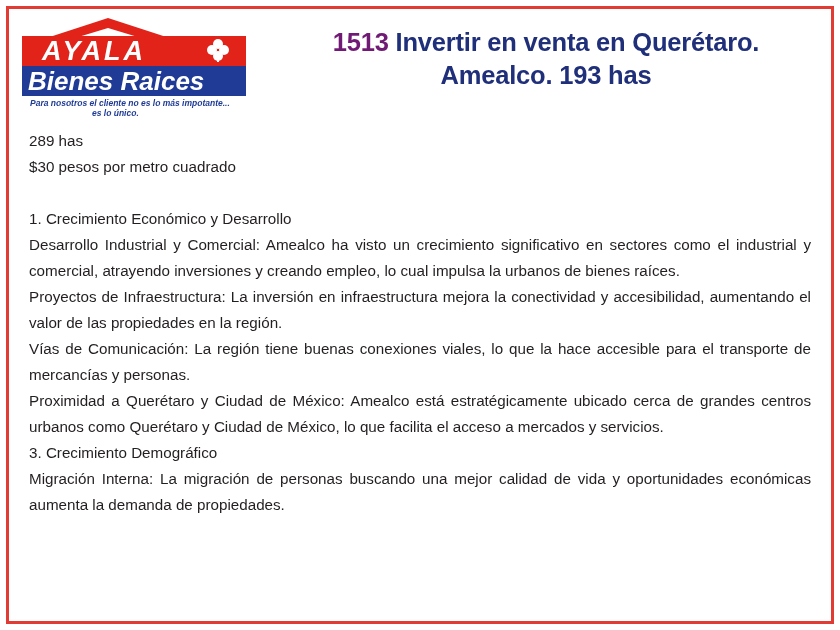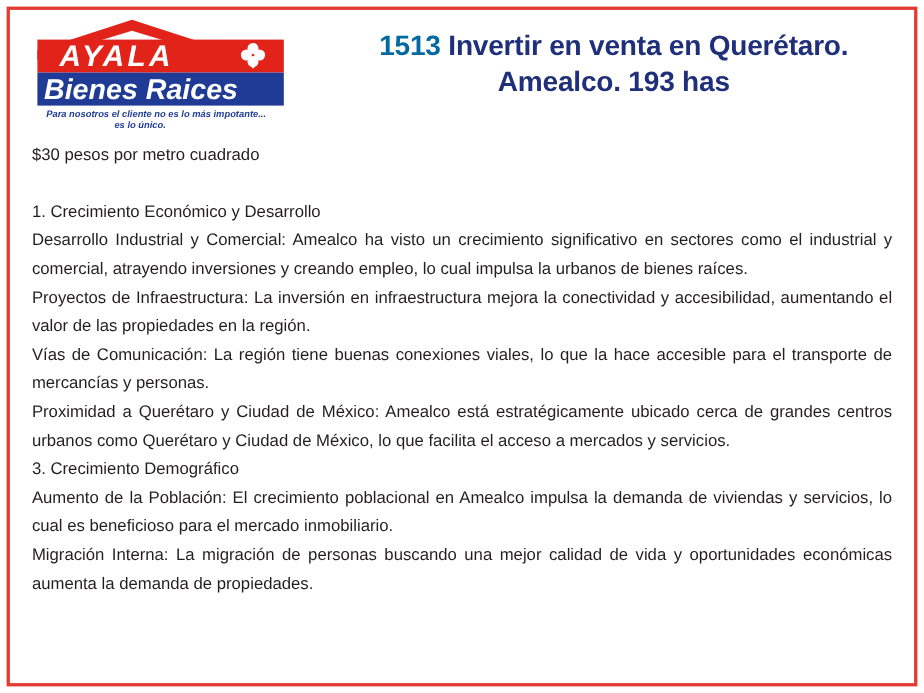--- a/index.html
+++ b/index.html
@@ -17,21 +17,21 @@
   }
   .border-frame {
     position: absolute;
     left: 6px; top: 6px;
     width: 828px; height: 618px;
     border: 3px solid #e23b33;
     pointer-events: none;
   }
   .header {
     position: absolute;
-    left: 16px; top: 12px;
+    left: 4px; top: 12px;
     width: 816px;
     height: 108px;
     display: flex;
     flex-direction: row;
     align-items: flex-start;
   }
   
   .logo {
     position: relative;
     width: 258px;
@@ -51,21 +51,21 @@
   }
   .title-line {
     font-family: "Liberation Sans", sans-serif;
     font-weight: bold;
     font-size: 25.5px;
     line-height: 33px;
     color: #1f2f7a;
     letter-spacing: -0.2px;
   }
   .title-ref {
-    color: #0369a1;
+    color: #701a75;
   }
   
   .body-text {
     position: absolute;
     left: 29px;
     top: 128px;
     width: 782px;
     font-size: 15.2px;
     line-height: 26px;
     color: #231f20;
@@ -117,25 +117,25 @@
       <div class="title-line">
         <span class="title-ref">1513</span>
         <span>Invertir en venta en Querétaro.</span>
       </div>
       <div class="title-line">Amealco. 193 has</div>
     </div>
 
   </div>
 
   <div class="body-text">
+    <p>289 has</p>
     <p>$30 pesos por metro cuadrado</p>
     <p class="blank"></p>
     <p>1. Crecimiento Económico y Desarrollo</p>
     <p class="justified">Desarrollo Industrial y Comercial: Amealco ha visto un crecimiento significativo en sectores como el industrial y comercial, atrayendo inversiones y creando empleo, lo cual impulsa la urbanos de bienes raíces.</p>
     <p class="justified">Proyectos de Infraestructura: La inversión en infraestructura mejora la conectividad y accesibilidad, aumentando el valor de las propiedades en la región.</p>
     <p class="justified">Vías de Comunicación: La región tiene buenas conexiones viales, lo que la hace accesible para el transporte de mercancías y personas.</p>
     <p class="justified">Proximidad a Querétaro y Ciudad de México: Amealco está estratégicamente ubicado cerca de grandes centros urbanos como Querétaro y Ciudad de México, lo que facilita el acceso a mercados y servicios.</p>
     <p>3. Crecimiento Demográfico</p>
-    <p class="justified">Aumento de la Población: El crecimiento poblacional en Amealco impulsa la demanda de viviendas y servicios, lo cual es beneficioso para el mercado inmobiliario.</p>
     <p class="justified">Migración Interna: La migración de personas buscando una mejor calidad de vida y oportunidades económicas aumenta la demanda de propiedades.</p>
   </div>
 
 </div>
 
 </body></html>

